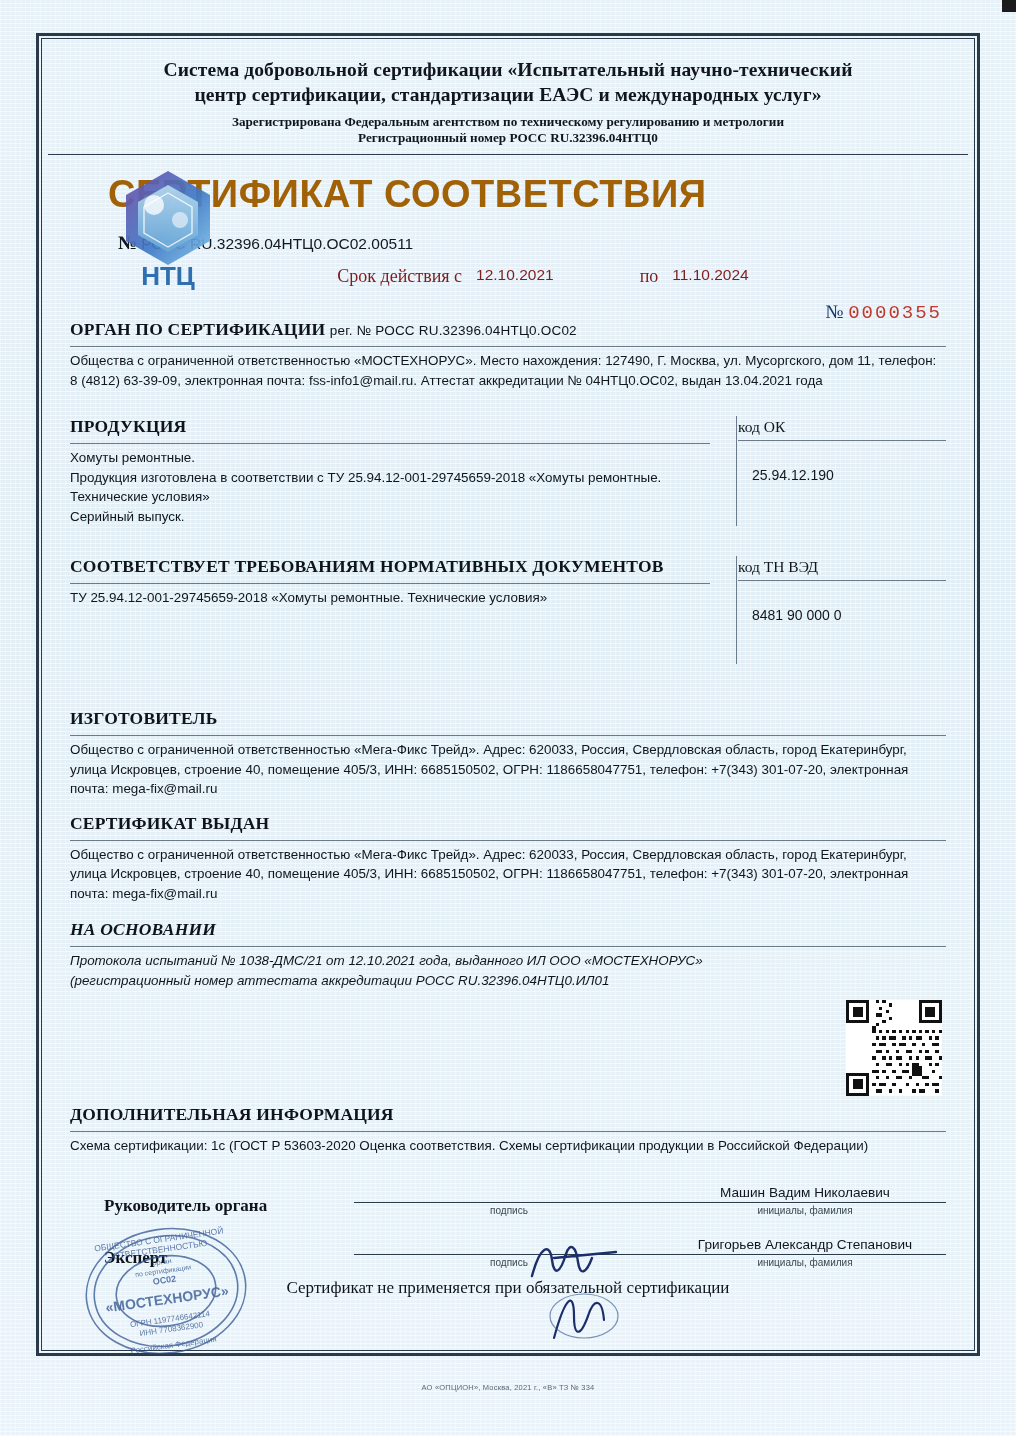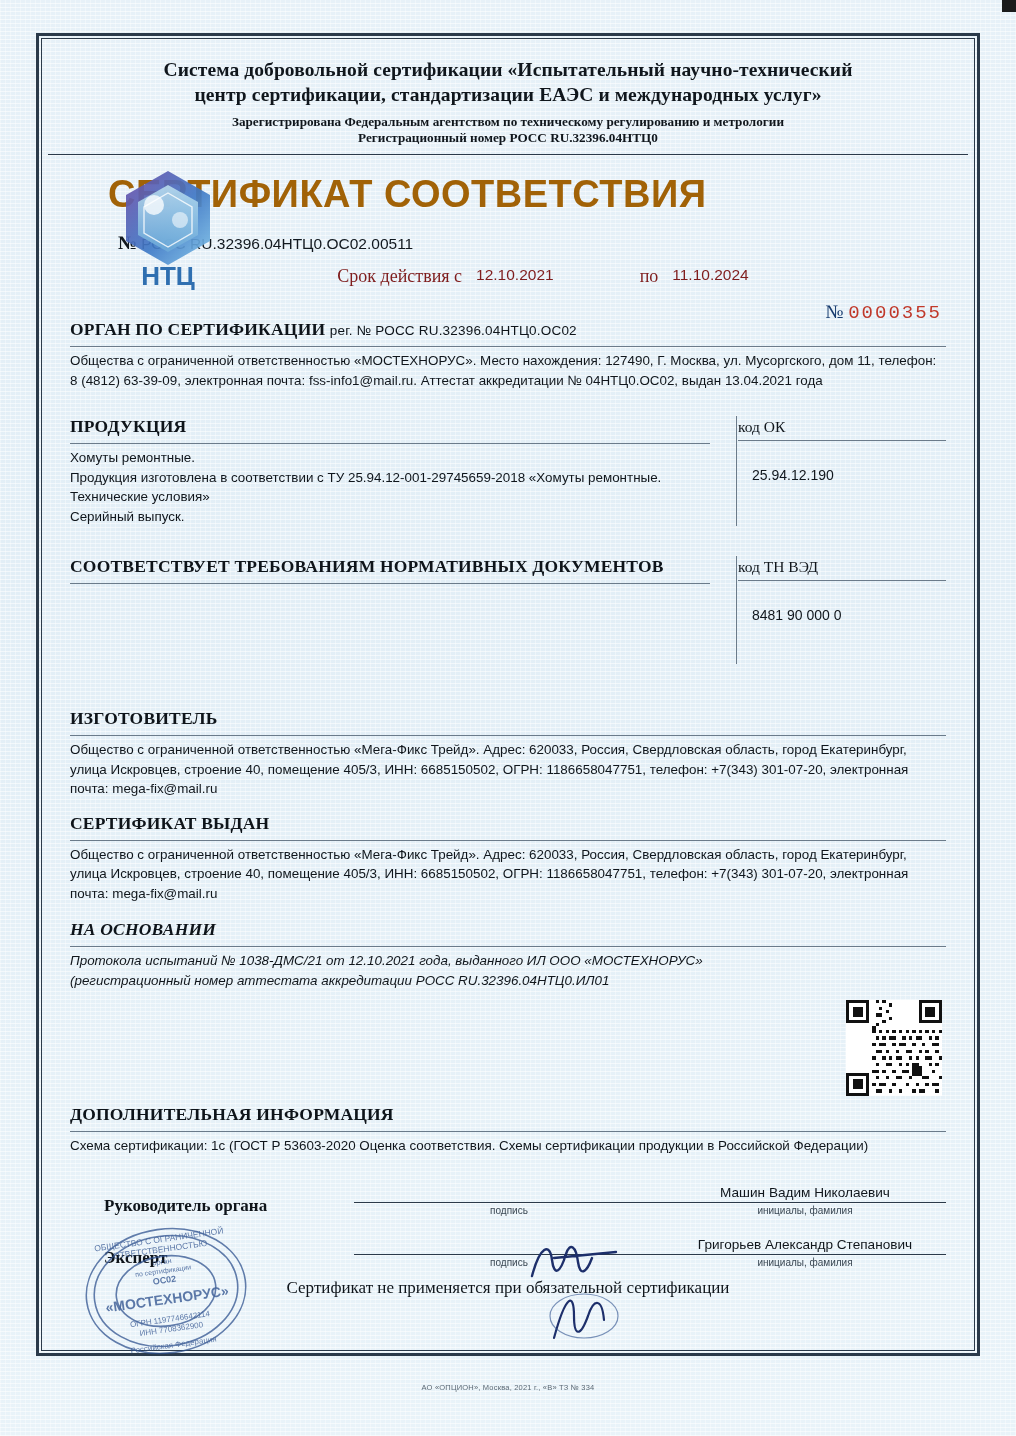--- a/index.html
+++ b/index.html
@@ -366,20 +366,21 @@
           <div class="code-value">25.94.12.190</div>
         </div>
       </div>
     </div>
 
     <div class="sec" style="margin-top:30px;">
       <div class="two-col">
         <div class="col-left">
           <div class="sec-title" style="margin-top:0;">СООТВЕТСТВУЕТ ТРЕБОВАНИЯМ НОРМАТИВНЫХ ДОКУМЕНТОВ</div>
           <div class="rule"></div>
+          <div class="body-text">ТУ 25.94.12-001-29745659-2018 «Хомуты ремонтные. Технические условия»</div>
         </div>
         <div class="col-right" style="min-height:108px;">
           <div class="code-label">код ТН ВЭД</div>
           <div class="code-rule" style="margin-top:4px;"></div>
           <div class="code-value">8481 90 000 0</div>
         </div>
       </div>
     </div>
 
     <div class="sec" style="margin-top:44px;">

